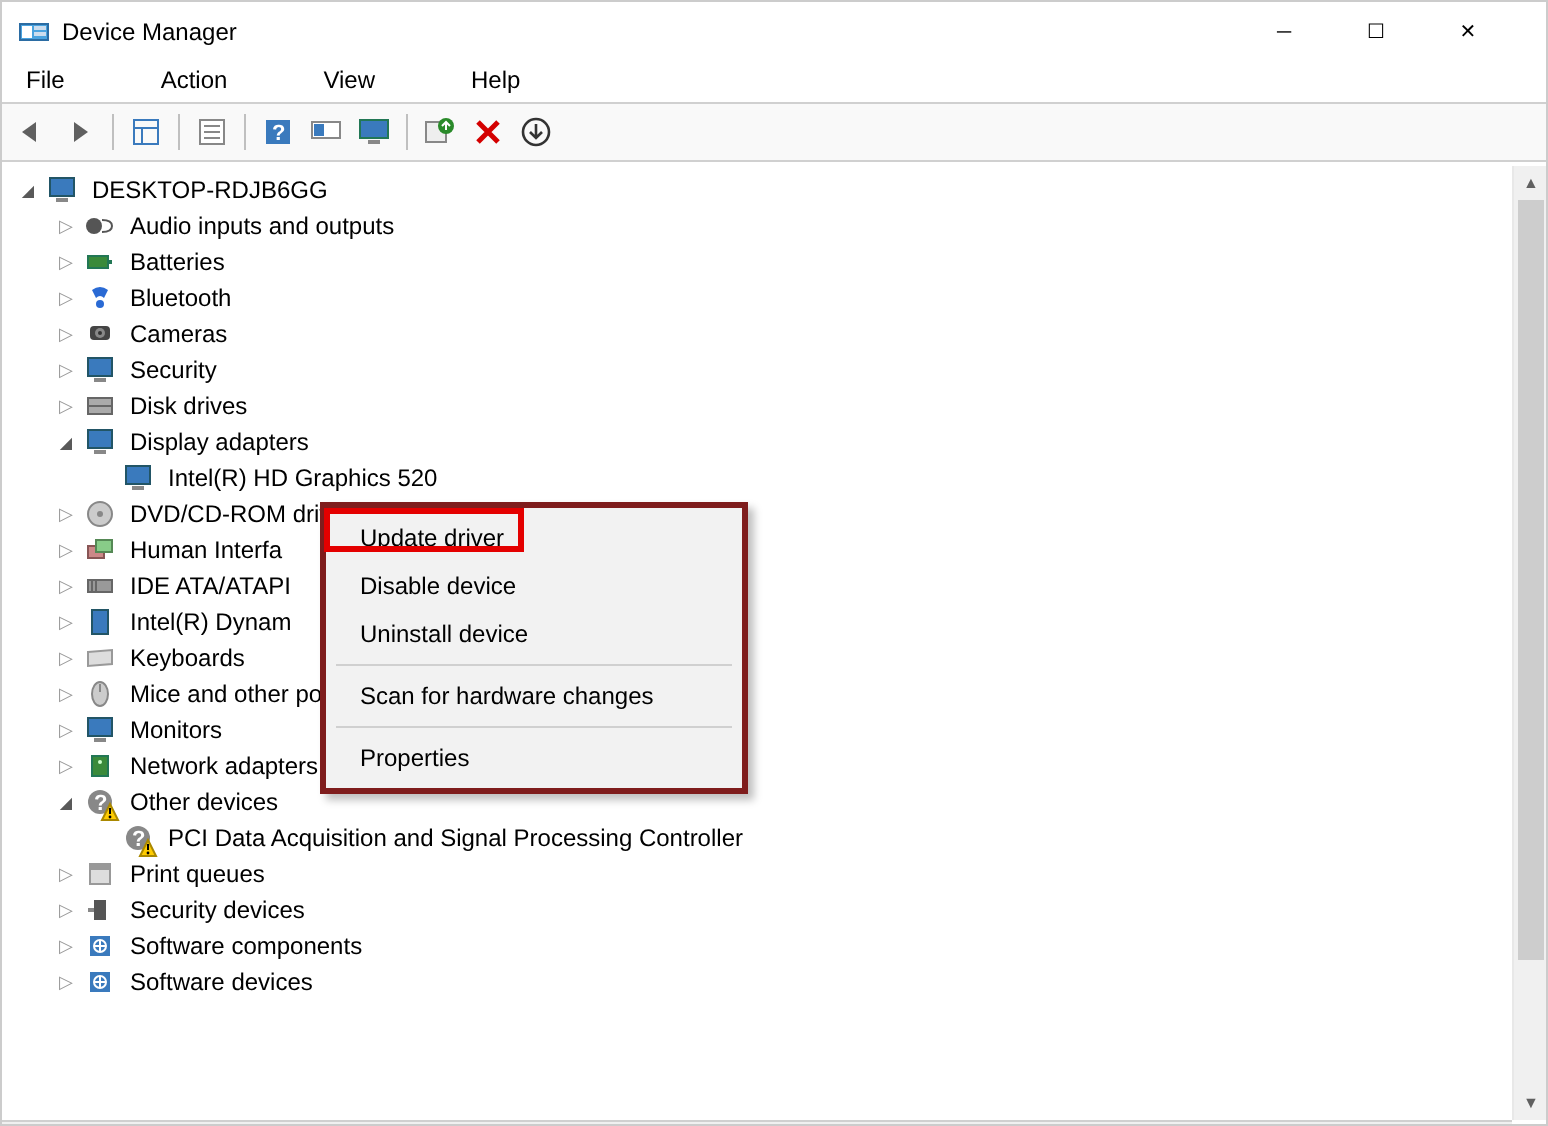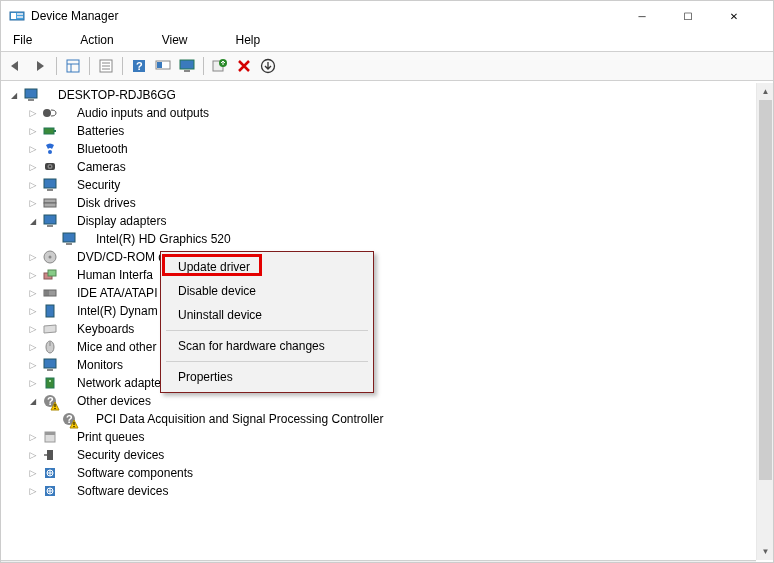--- a/index.html
+++ b/index.html
@@ -78,28 +78,28 @@
     flex-shrink: 0;
   }
   .twisty.collapsed::before { content: "▷"; color: #999; }
   .twisty.expanded::before { content: "◢"; color: #595959; font-size: 8px; }
   .twisty.none { visibility: hidden; }
   .dev-icon {
     width: 16px; height: 16px; margin: 0 4px 0 2px;
     display: flex; align-items: center; justify-content: center;
     flex-shrink: 0;
   }
-  .node-label { padding: 1px 3px; margin-left: 12px; }
+  .node-label { padding: 1px 3px; }
   .node.selected .node-label { background: #cce8ff; border: 1px dotted #99d1ff; padding: 0 2px; }
   .context-menu {
     position: absolute;
     left: 159px; top: 250px;
     width: 214px;
     background: #f2f2f2;
-    border: 1px solid #7f1d1d;
+    border: 3px solid #7f1d1d;
     box-shadow: 3px 3px 4px rgba(0,0,0,0.25);
     padding: 3px;
     z-index: 50;
   }
   .ctx-item {
     padding: 5px 14px;
     font-size: 12px;
   }
   .ctx-item.bold { font-weight: 400; }
   .ctx-sep { height: 1px; background: #d0d0d0; margin: 3px 2px; }

